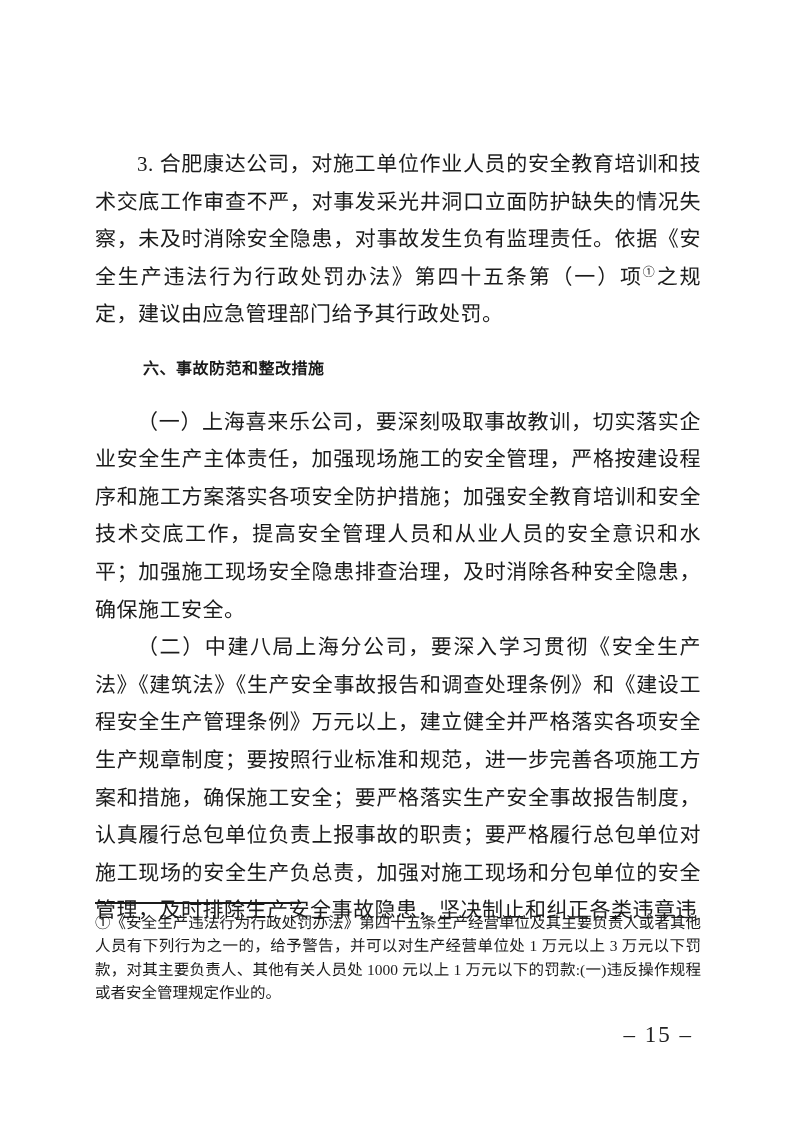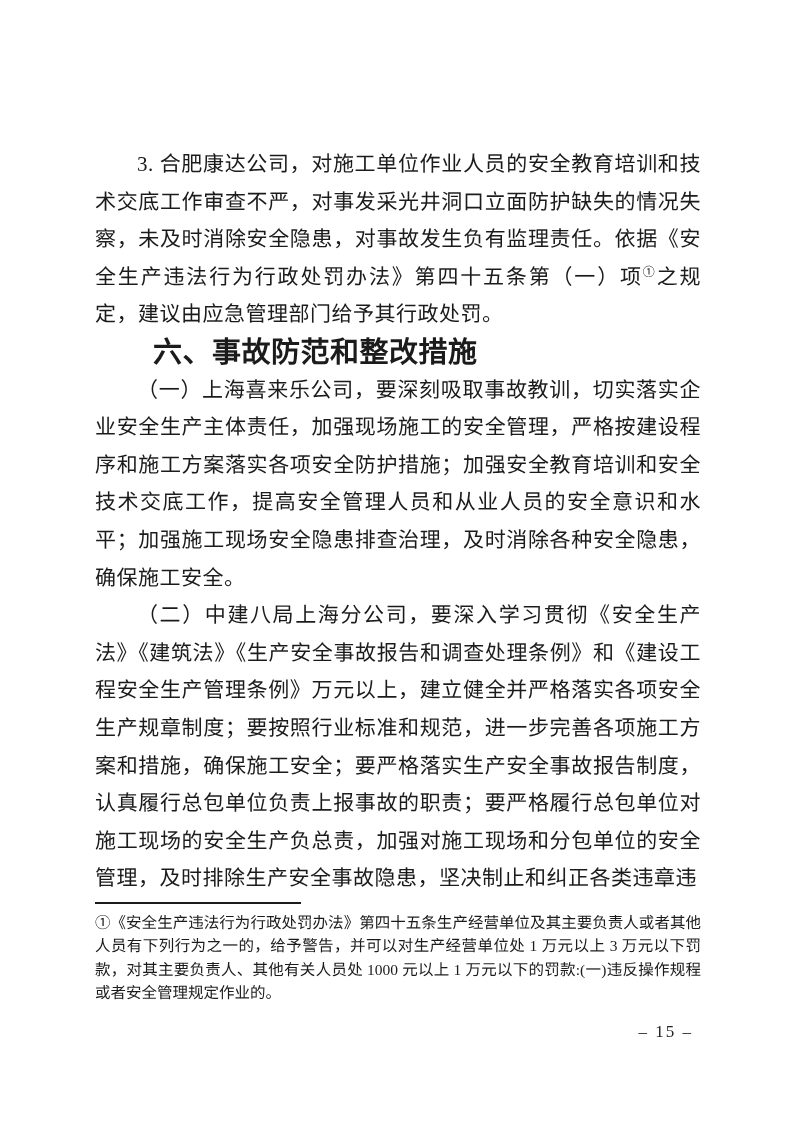--- a/index.html
+++ b/index.html
@@ -26,24 +26,24 @@
   .body-para {
     margin: 0;
     font-size: 21px;
     line-height: 37.6px;
     text-align: justify;
     text-justify: inter-ideograph;
     text-indent: 2em;
     letter-spacing: 0.5px;
   }
   .section-heading {
-    margin: 0;
+    margin: 16px;
     font-family: "Liberation Sans", "DejaVu Sans", sans-serif;
     font-weight: 700;
-    font-size: 29px;
+    font-size: 16px;
     line-height: 37.6px;
     text-indent: 2em;
     letter-spacing: 0.5px;
   }
   .footnote-ref {
     font-size: 12px;
     vertical-align: super;
     line-height: 0;
   }
   .footnote {
@@ -62,21 +62,21 @@
     margin: 0;
     font-size: 15.5px;
     line-height: 23.4px;
     text-align: justify;
     text-justify: inter-ideograph;
   }
   .page-number {
     position: absolute;
     top: 1022px;
     right: 100px;
-    font-size: 17px;
+    font-size: 23px;
     letter-spacing: 2px;
     color: #222;
   }
 </style>
 </head>
 <body>
 
 <div class="page">
 
   <div class="content">

